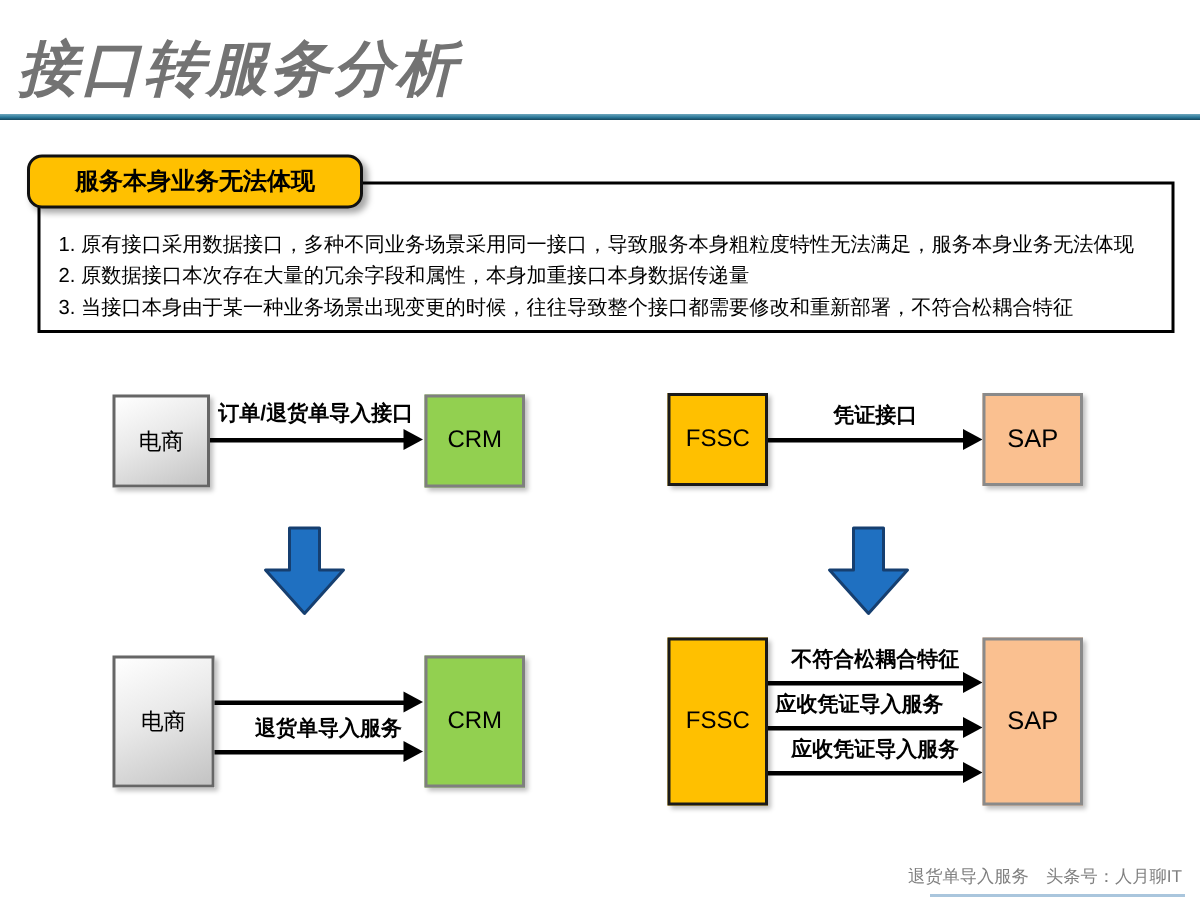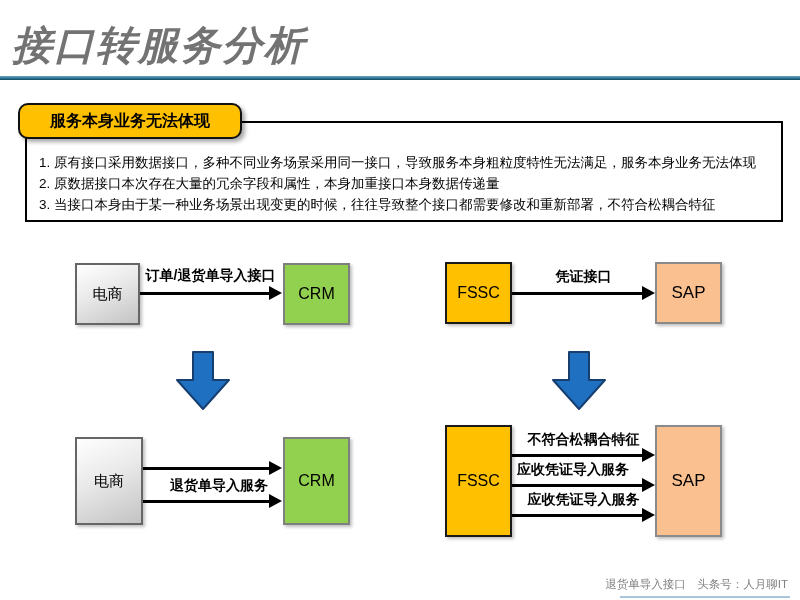--- a/index.html
+++ b/index.html
@@ -107,16 +107,16 @@
     <div class="node orange" style="left:0; top:0; width:67px; height:112px;">FSSC</div>
     <span class="lane-label" style="left:67px; top:6px; width:143px;">不符合松耦合特征</span>
     <div class="harrow" style="left:67px; top:29px; width:131px;"></div>
     <span class="lane-label" style="left:67px; top:36px; width:122px;">应收凭证导入服务</span>
     <div class="harrow" style="left:67px; top:59px; width:131px;"></div>
     <span class="lane-label" style="left:67px; top:66px; width:143px;">应收凭证导入服务</span>
     <div class="harrow" style="left:67px; top:89px; width:131px;"></div>
     <div class="node peach" style="left:210px; top:0; width:67px; height:112px;">SAP</div>
   </div>
 
-  <div class="footer">退货单导入接口　头条号：人月聊IT</div>
+  <div class="footer">退货单导入服务　头条号：人月聊IT</div>
   <div class="footer-rule"></div>
 
 </div>
 
 </body></html>

